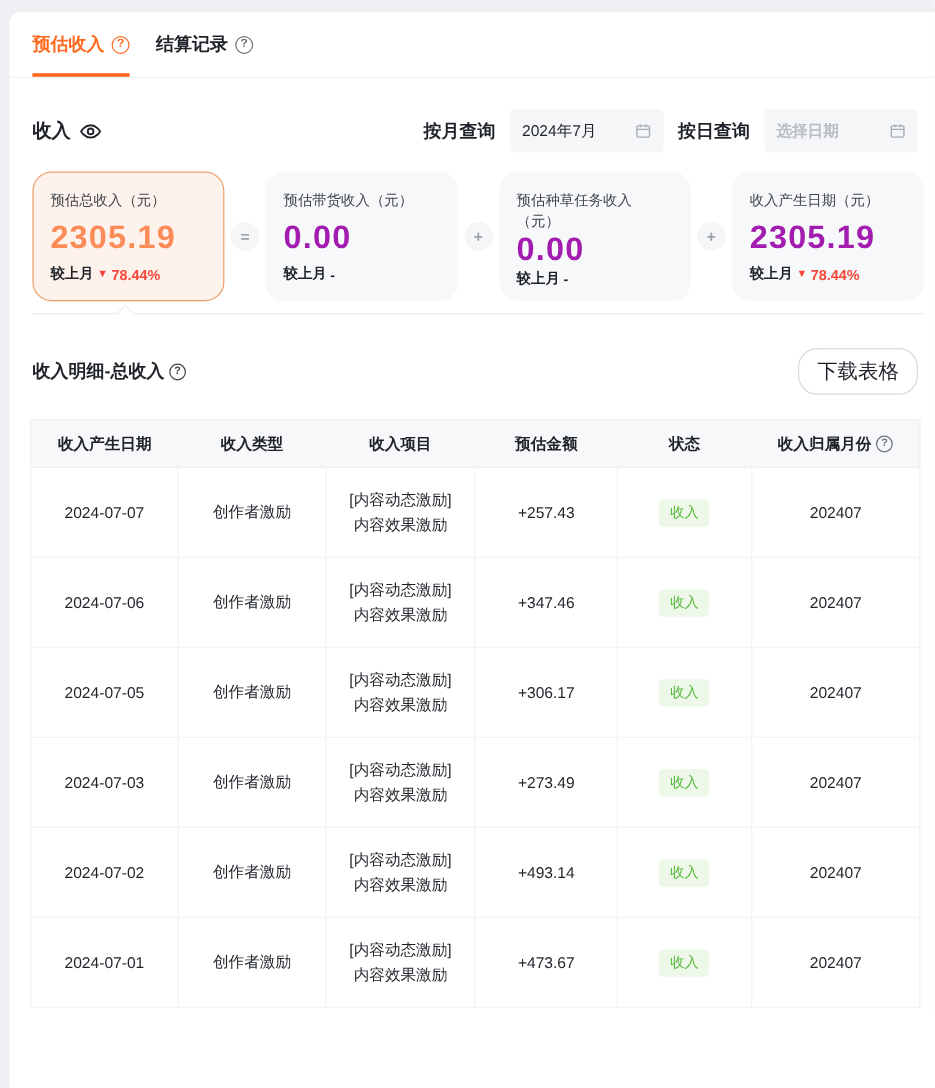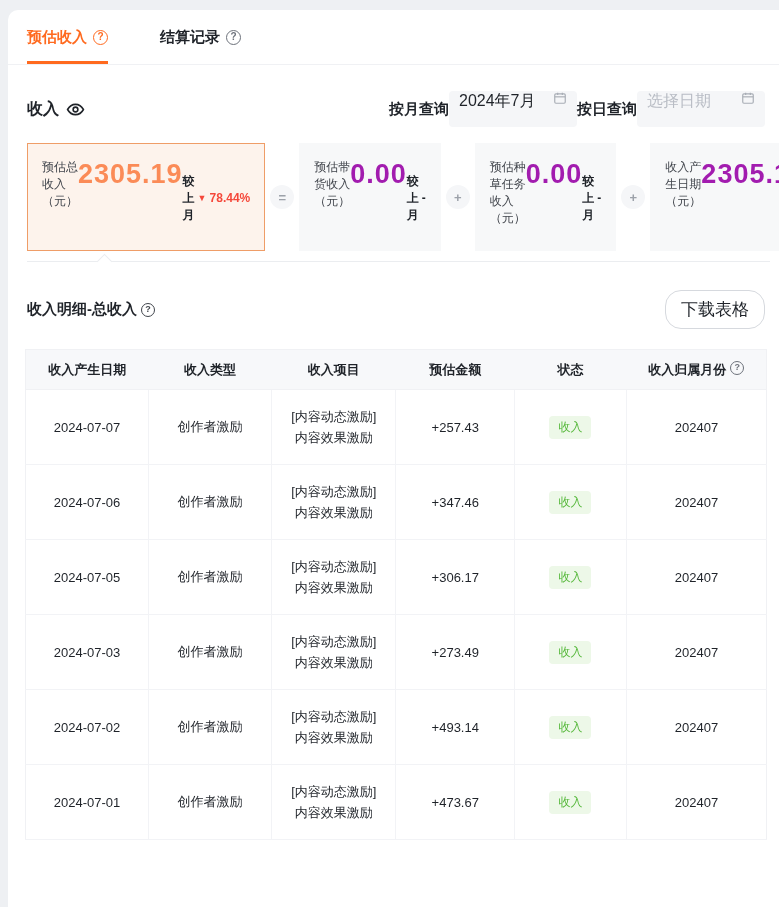--- a/index.html
+++ b/index.html
@@ -8,21 +8,21 @@
     background:#eef0f3;
     font-family:"Liberation Sans","DejaVu Sans",sans-serif;
     color:#1f2329;
   }
   .card {
     position:absolute; left:8px; top:10px; right:0; bottom:0;
     background:#fff; border-top-left-radius:10px;
   }
   
   .tabbar {
-    height:55px; display:flex; align-items:stretch; gap:52px;
+    height:55px; display:flex; align-items:stretch; gap:22px;
     padding-left:19px; border-bottom:1px solid #f0f1f4;text-align:right;
   }
   .tab {
     display:flex; align-items:center; gap:6px; cursor:pointer;
     font-size:15px; font-weight:bold; color:#1f2329;
     border-bottom:3px solid transparent; padding-top:3px;
   }
   .tab.active { color:#ff6a1f; border-bottom-color:#ff6a1f; }
   .qicon {
     display:inline-flex; align-items:center; justify-content:center;
@@ -31,36 +31,36 @@
     font-size:10px; font-weight:bold; line-height:1;
   }
   .tab.active .qicon { border-color:#ff6a1f; color:#ff6a1f; }
   .qicon.small { width:14px; height:14px; font-size:9px; }
   
   .income-row {
     margin:26px 14px 0 19px;
     display:flex; align-items:center; justify-content:space-between;
   }
   .income-title { display:flex; align-items:center; gap:7px; font-size:16px; font-weight:bold; }
-  .filters { display:flex; align-items:center; }
+  .filters { display:flex; align-items:center; gap:12px; }
   .filter-label { font-size:15px; font-weight:bold; color:#1f2329; }
   .input-box {
     width:128px; height:36px; background:#f5f6f8; border-radius:4px;
-    display:flex; align-items:flex-start; justify-content:space-between;
-    padding:0 10px; font-size:16px; color:#1f2329; cursor:pointer;
-  }
-  .input-box .placeholder { color:#b9bdc5; }
+    display:flex; align-items:center; justify-content:space-between;
+    padding:0 10px; font-size:13px; color:#1f2329; cursor:pointer;
+  }
+  .input-box .placeholder { color:#b9bdc5;font-weight:bold; }
   
   .stats-row {
     margin:16px 9px 0 19px; display:flex; align-items:stretch; gap:5px;
   }
   .stat-card {
-    flex:1; height:108px; background:#f7f8f9; border-radius:0;
+    flex:1; height:108px; background:#f7f8f9; border-radius:16px;
     border:1px solid transparent; padding:15px 14px 13px 14px;
-    display:flex; flex-direction:row; justify-content:space-between;
+    display:flex; flex-direction:column; justify-content:space-between;
   }
   .stat-card.highlight { background:#fdf3ec; border:1px solid #ef9d67; }
   .stat-label { font-size:12px; color:#41454c; }
   .stat-value { font-size:27px; font-weight:600; color:#a21caf; letter-spacing:1px; }
   .stat-card.highlight .stat-value { color:#fb8b57; }
   .stat-compare { font-size:12px; font-weight:bold; color:#1f2329; display:flex; align-items:center; gap:3px;text-align:center; }
   .delta-down { color:#f5483b; font-weight:bold; }
   .tri-down { color:#f5483b; font-size:9px; line-height:1; }
   .op-circle {
     align-self:center; width:24px; height:24px; border-radius:50%;
@@ -91,21 +91,21 @@
     margin:20px 12px 0 17px; width:calc(100% - 29px);
     border-collapse:collapse; table-layout:fixed;
     border:1px solid #f0f1f4;
   }
   col.c1{width:16.6%} col.c2{width:16.6%} col.c3{width:16.8%}
   col.c4{width:16.0%} col.c5{width:15.1%} col.c6{width:18.9%}
   thead th {
     background:#f7f8fa; height:40px; font-size:13px; font-weight:bold;
     color:#1f2329; text-align:center; border-bottom:1px solid #f0f1f4;
   }
-  thead th .th-flex { display:inline-flex; gap:4px; }
+  thead th .th-flex { display:inline-flex; align-items:center; gap:4px; }
   tbody td {
     height:75px; text-align:center; vertical-align:middle;
     font-size:13px; color:#1f2329;
     border-right:1px solid #f2f3f6; border-bottom:1px solid #f2f3f6;
   }
   tbody td:last-child { border-right:none; }
   .project-cell div { line-height:21px; }
   .badge {
     display:inline-block; padding:3px 9px; border-radius:4px;
     background:#edf8e8; color:#57b83c; font-size:12px;

